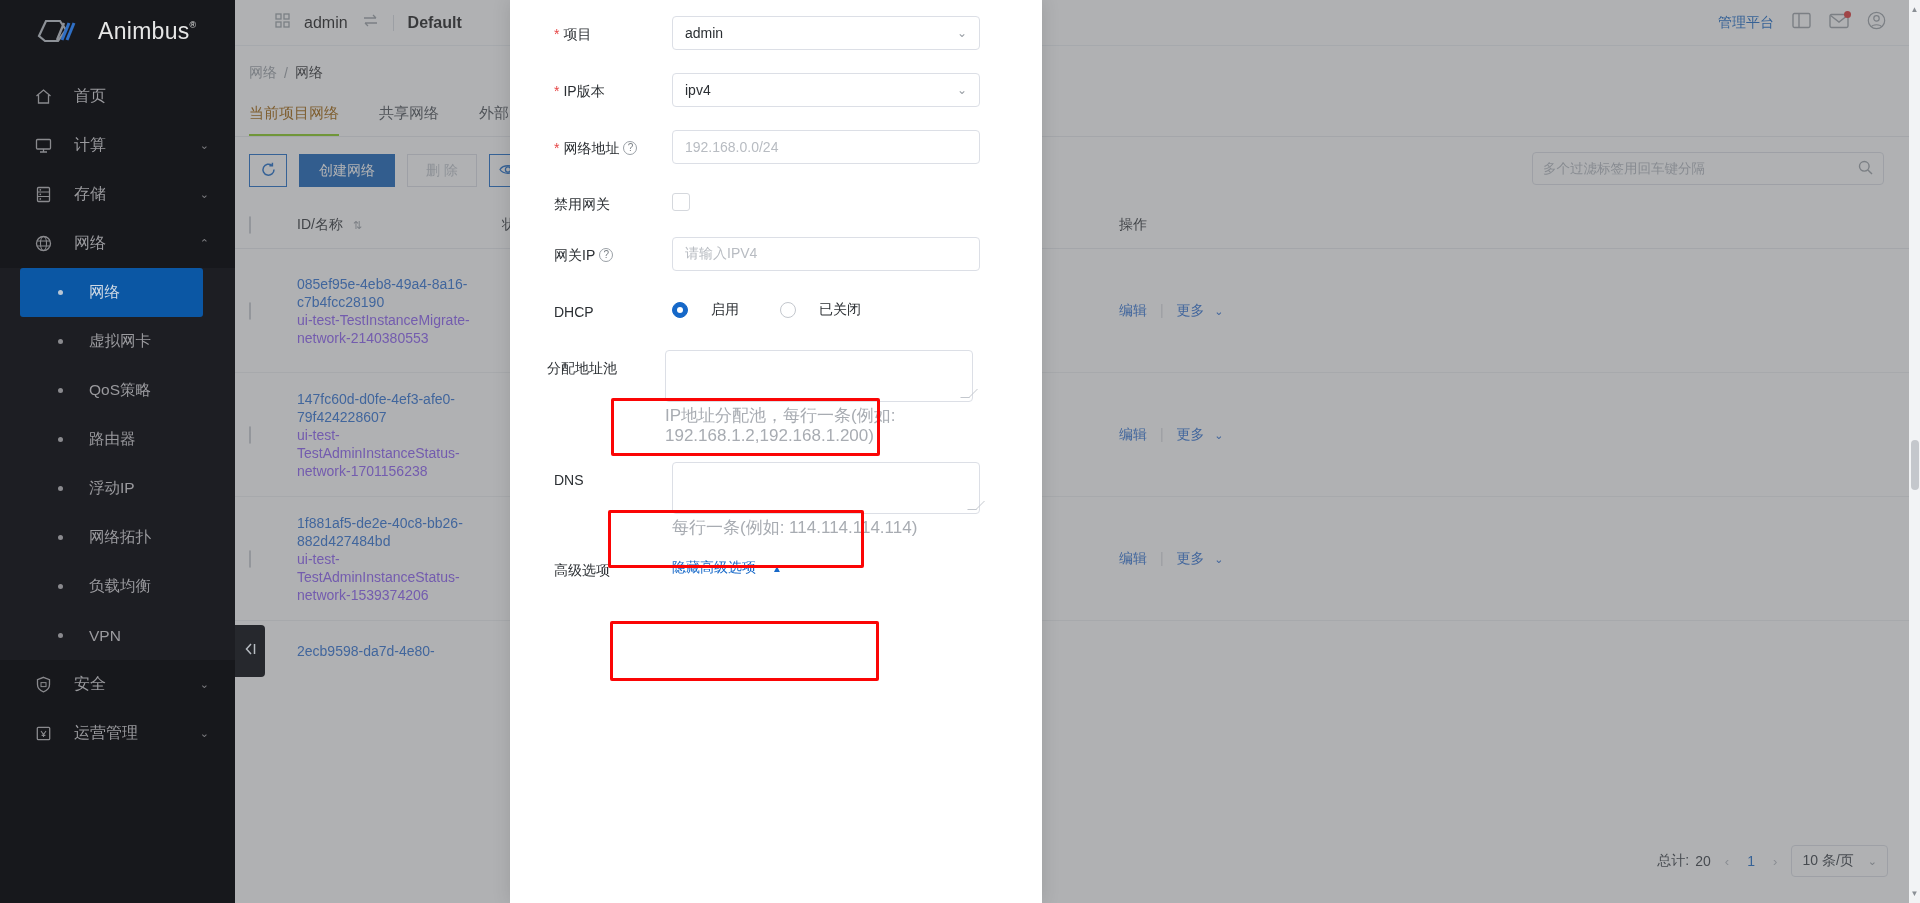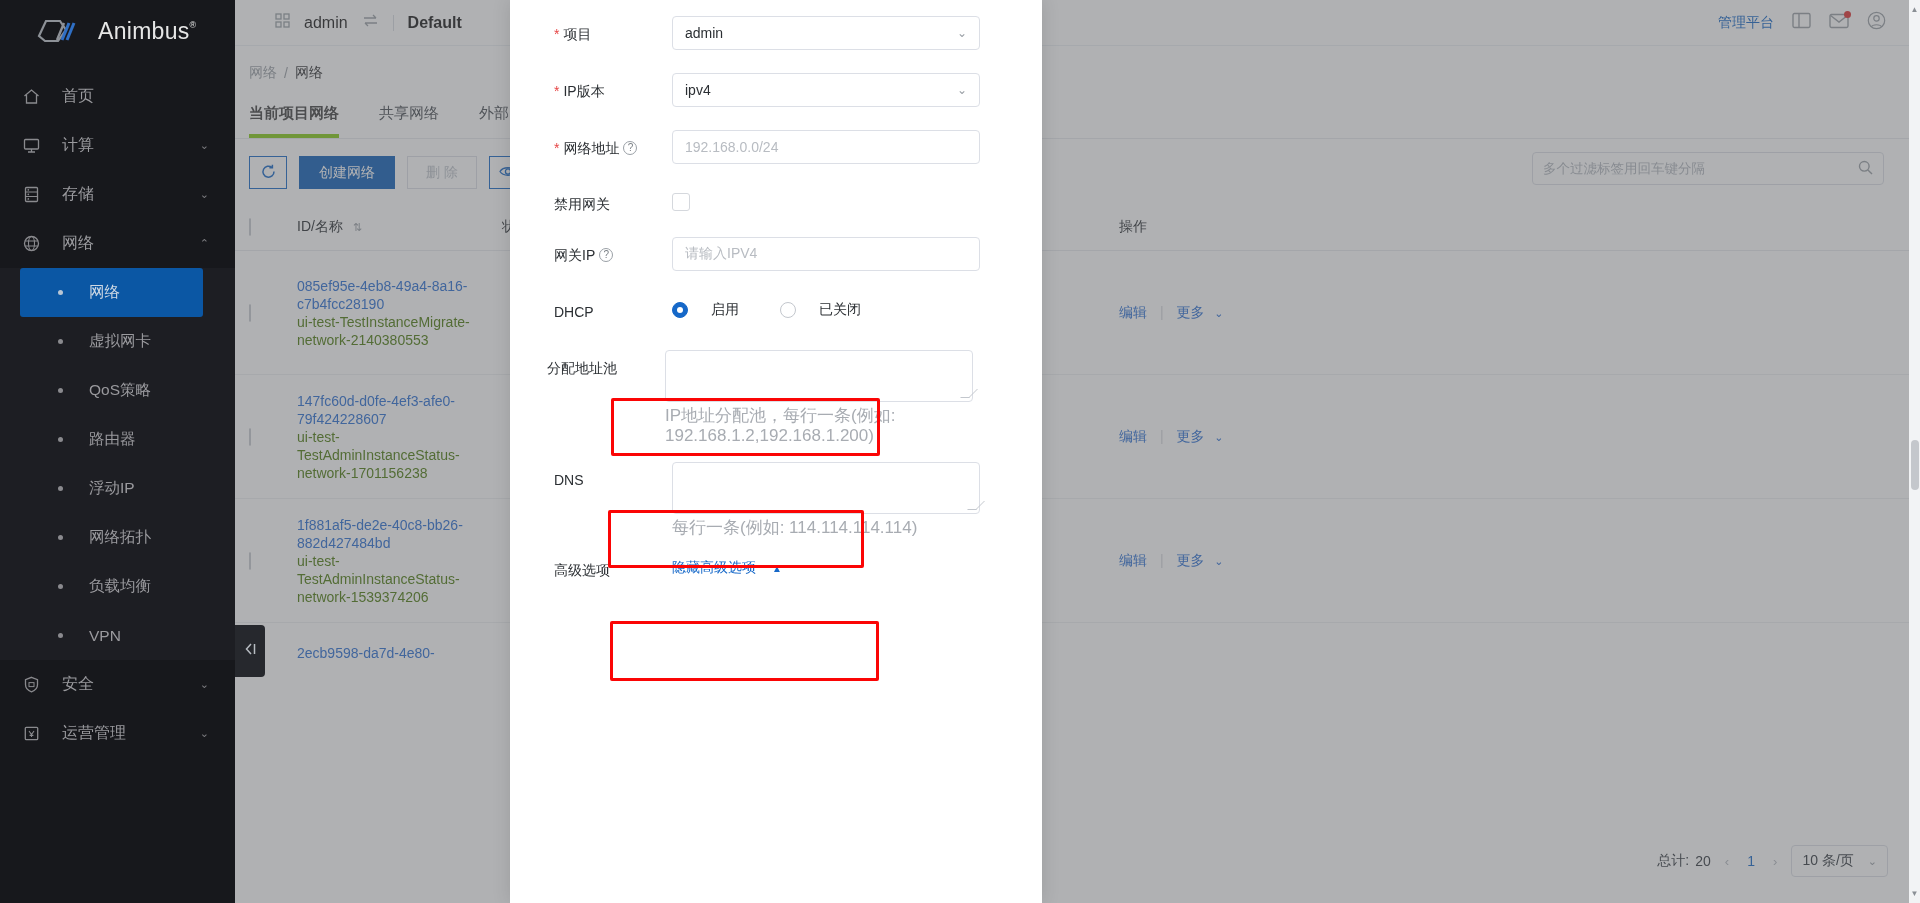--- a/index.html
+++ b/index.html
@@ -27,21 +27,21 @@
   .logo-text {
     color: #e6e6e6; font-size: 23px; letter-spacing: .3px;
     position: relative; font-weight: 400;
   }
   .logo-text .reg {
     font-size: 9px; vertical-align: super; position: relative; top: -2px;
   }
   .nav { margin-top: 10px; }
   .nav-item {
     height: 49px; display: flex; align-items: center;
-    padding-left: 20px; color: #9a9a9e; font-size: 16px;
+    padding-left: 32px; color: #9a9a9e; font-size: 16px;
     cursor: pointer; position: relative;
   }
   .nav-item .nv-icon {
     width: 22px; margin-right: 20px; display: flex;
     align-items: center; justify-content: center; color: #8a8a8e;
   }
   .nav-item .nv-label { flex: 1; }
   .nav-item .nv-arrow { margin-right: 26px; color: #7c7c80; font-size: 11px; }
   .subnav { background: #1d1e23; }
   .sub-item {
@@ -89,21 +89,21 @@
     display: flex; gap: 7px; align-items: center;
   }
   .crumb .cr-cur { color: #303133; }
 
   .tabs {
     display: flex; gap: 40px; padding: 22px 0 0 14px;
     border-bottom: 1px solid #e8eaed; font-size: 15px;
   }
   .tab { padding-bottom: 11px; color: #4a4f55; cursor: pointer; }
   .tab.active {
-    color: #404040; border-bottom: 4px solid #84cc16; font-weight: 700;
+    color: #a16207; border-bottom: 2px solid #84cc16; font-weight: 400;
   }
 
   .toolbar {
     display: flex; align-items: center; gap: 12px;
     padding: 17px 0 0 14px;
   }
   .btn {
     height: 33px; border-radius: 0; display: flex; align-items: center;
     justify-content: center; font-size: 14px; cursor: pointer;
   }
@@ -137,21 +137,21 @@
     width: 15px; height: 15px; border: 1px solid #c8ccd2;
     border-radius: 2px; background: #fff; flex: none;
   }
   .c-check { width: 48px; }
   .c-id { width: 205px; }
   .c-status { width: 160px; }
   .c-sub { width: 285px; }
   .c-created { width: 172px; }
   .c-ops { width: 160px; }
   .idcell a { color: #2b6fd4; text-decoration: none; display: block; line-height: 18px; }
-  .idcell .sub { color: #4d7c0f; line-height: 18px; }
+  .idcell .sub { color: #8b5cf6; line-height: 18px; }
   .op-link { color: #2b6fd4; cursor: pointer; }
   .op-sep { color: #d6d9dd; margin: 0 9px; }
 
   .pager {
     position: absolute; right: 32px; bottom: 26px;
     display: flex; align-items: center; gap: 14px; font-size: 14px; color: #343a40;
   }
   .pg-btn { color: #b5bac0; cursor: pointer; font-size: 13px; }
   .pg-num {
     color: #1668c8; min-width: 16px; text-align: center; cursor: pointer;

